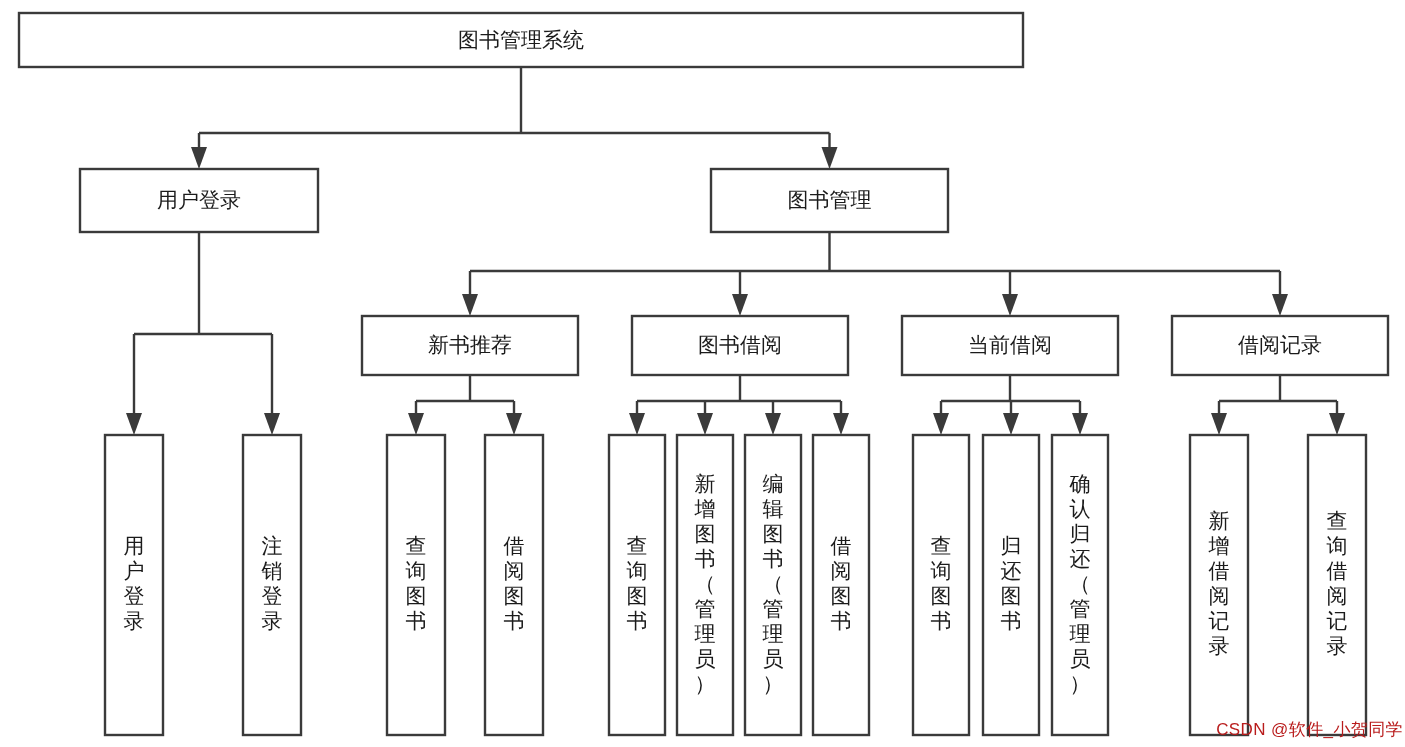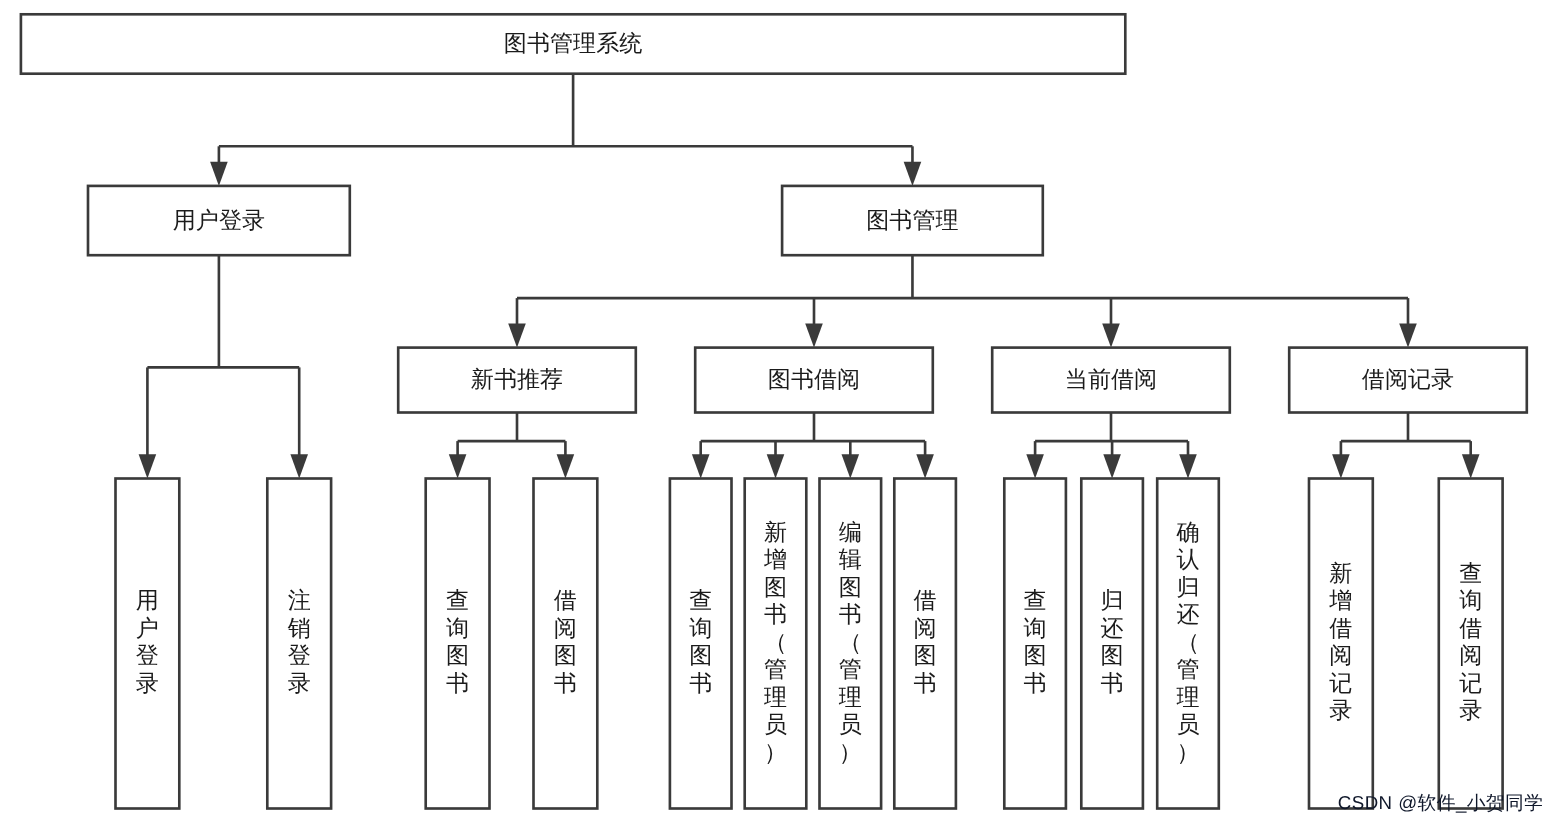--- a/index.html
+++ b/index.html
@@ -57,21 +57,21 @@
     font-family: "Liberation Sans", "DejaVu Sans", sans-serif;
     font-size: 21px;
     text-anchor: middle;
   }
   .watermark-text {
     position: absolute;
     right: 14px;
     bottom: 6px;
     font-family: "Liberation Sans", "DejaVu Sans", sans-serif;
     font-size: 17px;
-    color: #0f172a;
+    color: #b91c1c;
     white-space: nowrap;
     letter-spacing: 0.4px;
     pointer-events: none;
   }
 </style>
 </head>
 <body>
 
 <div id="diagram-root">
   <svg id="diagram-svg" viewBox="0 0 1405 747">

